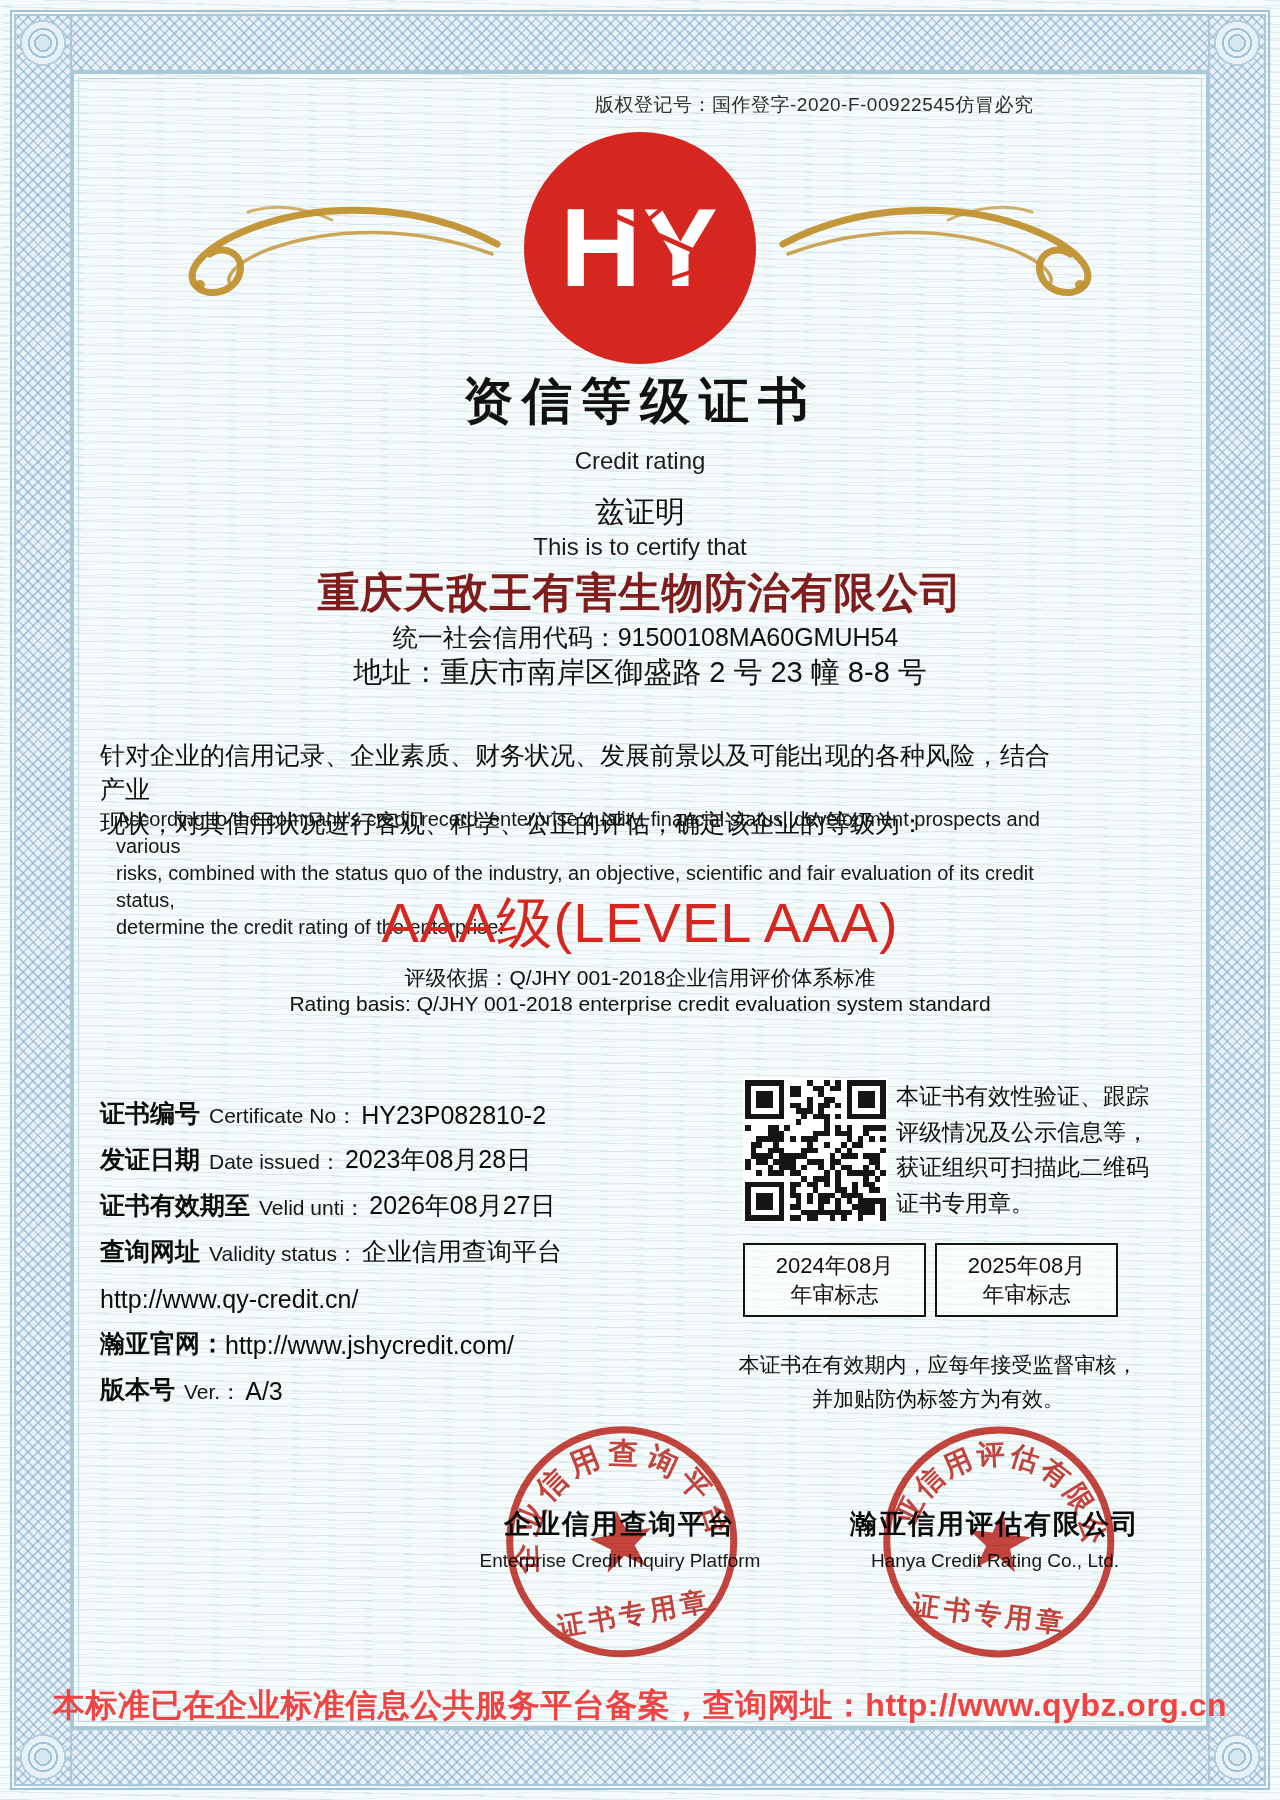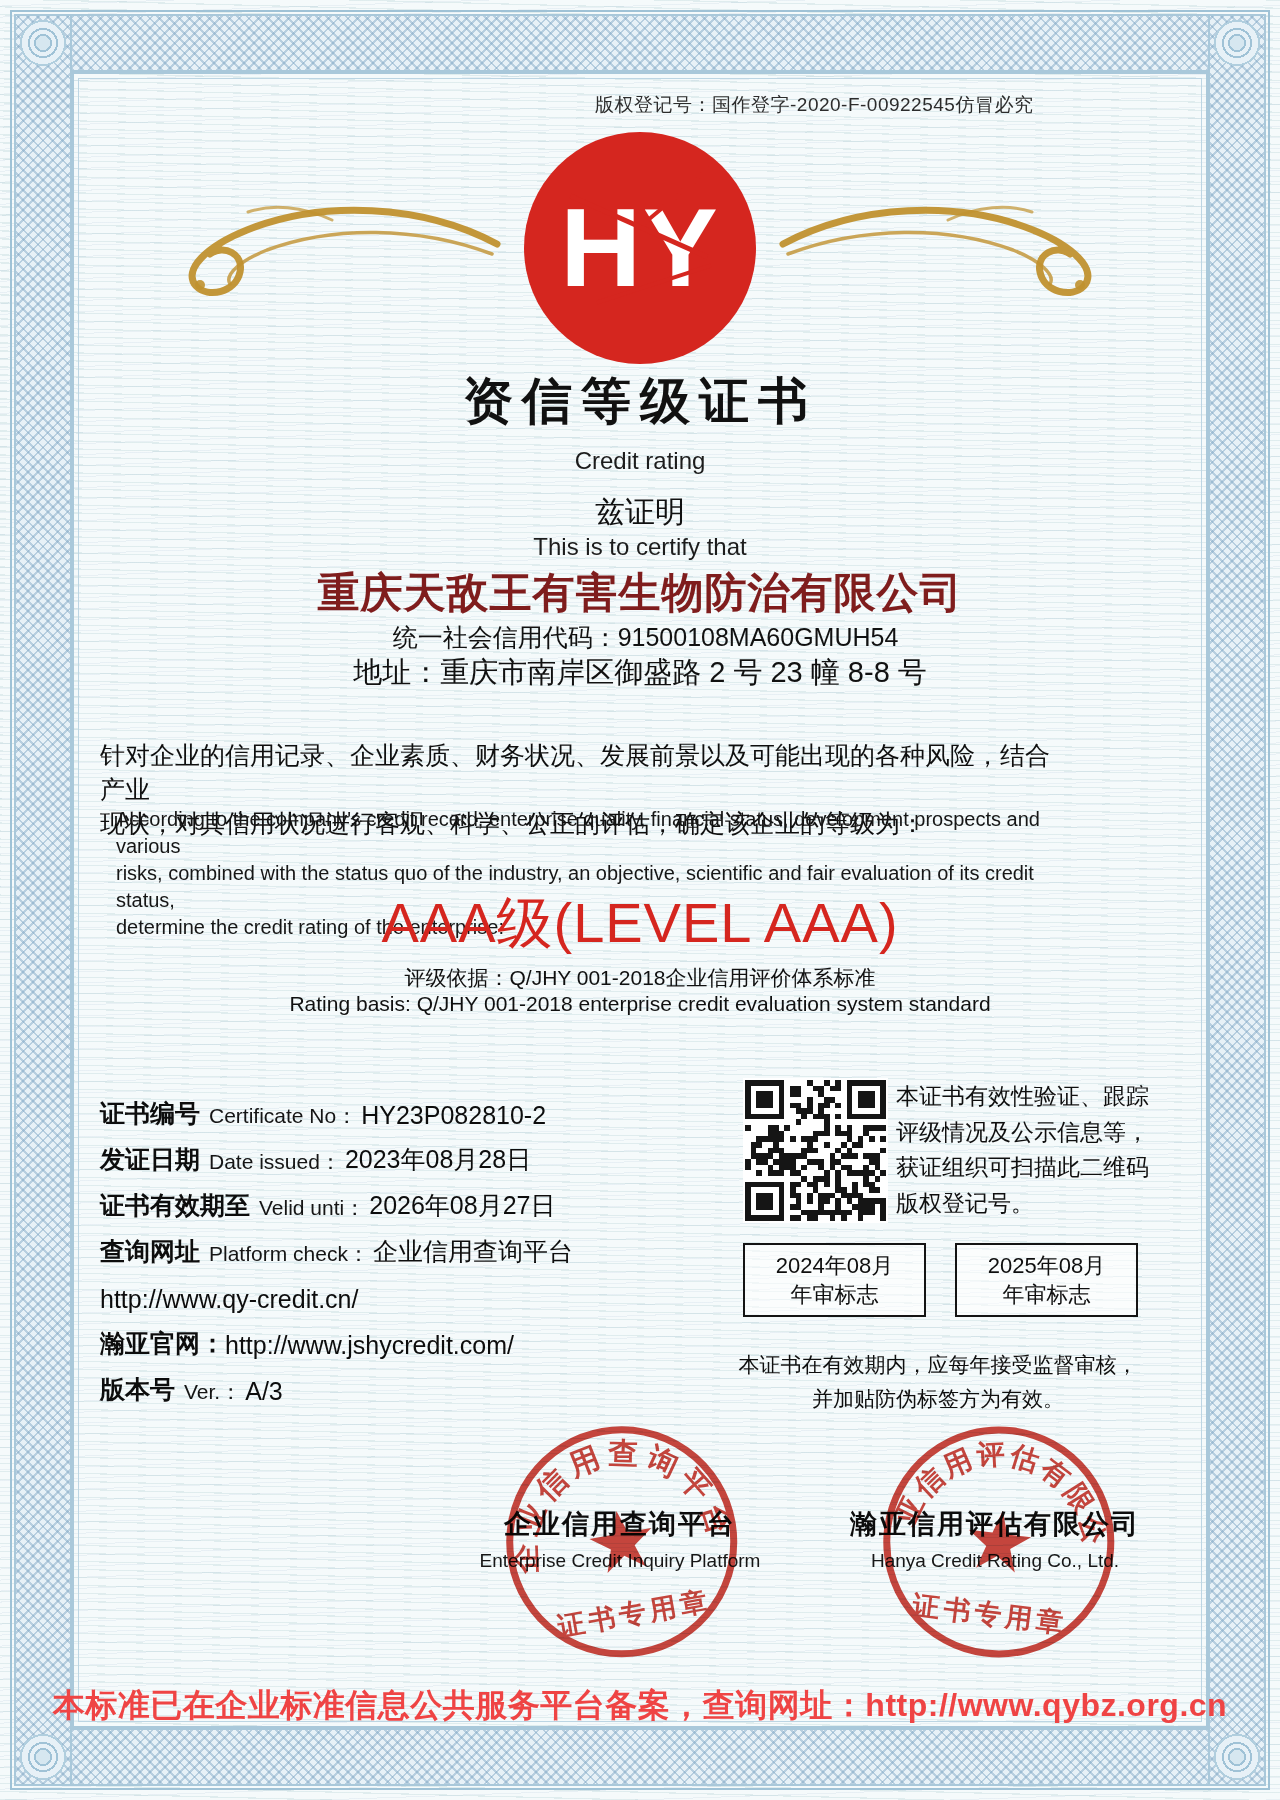--- a/index.html
+++ b/index.html
@@ -54,21 +54,21 @@
   
   .details{left:100px;top:1084px;width:620px;}
   .details .row{height:31px;display:flex;align-items:flex-end;white-space:nowrap;margin-top:15px;}
   .details .zh{font-size:25px;font-weight:600;color:#0d0d0d;}
   .details .en{font-size:21px;color:#151515;margin-left:9px;}
   .details .val{font-size:25px;color:#0d0d0d;margin-left:4px;}
   
   .qr-wrap{left:743px;top:1078px;width:145px;height:145px;background:#fff;padding:2px;box-sizing:border-box;}
   .qr-text{left:896px;top:1079px;width:250px;}
   .qr-text div{font-size:23px;line-height:35.5px;color:#0f0f0f;white-space:nowrap;}
-  .stamps{left:743px;top:1243px;display:flex;gap:29px;}
+  .stamps{left:743px;top:1243px;display:flex;gap:9px;}
   .stamp{width:183px;height:74px;border:2px solid #141414;box-sizing:border-box;
     background:rgba(255,255,255,.55);display:flex;flex-direction:column;align-items:center;justify-content:center;gap:7px;}
   .stamp div{font-size:22px;color:#0f0f0f;line-height:1;}
   .audit{left:733px;top:1348px;width:410px;text-align:center;font-size:21px;line-height:34px;color:#0f0f0f;}
   
   .caption{text-align:center;}
   .caption .zh{font-size:27px;font-weight:700;color:#0c0c0c;letter-spacing:2px;}
   .caption .en{font-size:19px;color:#161616;margin-top:8px;}
   .cap-left{left:470px;top:1506px;width:300px;}
   .cap-right{left:825px;top:1506px;width:340px;}
@@ -153,21 +153,21 @@
     <span class="en">Date issued：</span>
     <span class="val">2023年08月28日</span>
   </div>
   <div class="row">
     <span class="zh">证书有效期至</span>
     <span class="en">Velid unti：</span>
     <span class="val">2026年08月27日</span>
   </div>
   <div class="row">
     <span class="zh">查询网址</span>
-    <span class="en">Platform check：</span>
+    <span class="en">Validity status：</span>
     <span class="val">企业信用查询平台</span>
   </div>
   <div class="row">
     <span class="val" style="margin-left:0;">http://www.qy-credit.cn/</span>
   </div>
   <div class="row">
     <span class="zh">瀚亚官网：</span>
     <span class="val" style="margin-left:0;">http://www.jshycredit.com/</span>
   </div>
   <div class="row">
@@ -400,21 +400,21 @@
       <rect x="19" y="1" width="5" height="5" fill="#ffffff"></rect>
       <rect x="20" y="2" width="3" height="3" fill="#151515"></rect>
       <rect x="0" y="18" width="7" height="7" fill="#151515"></rect>
       <rect x="1" y="19" width="5" height="5" fill="#ffffff"></rect>
       <rect x="2" y="20" width="3" height="3" fill="#151515"></rect>
     </svg></div>
 <div class="abs qr-text">
   <div>本证书有效性验证、跟踪</div>
   <div>评级情况及公示信息等，</div>
   <div>获证组织可扫描此二维码</div>
-  <div>版权登记号。</div>
+  <div>证书专用章。</div>
 </div>
 
 <div class="abs stamps">
   <div class="stamp">
     <div>2024年08月</div>
     <div>年审标志</div>
   </div>
   <div class="stamp">
     <div>2025年08月</div>
     <div>年审标志</div>

